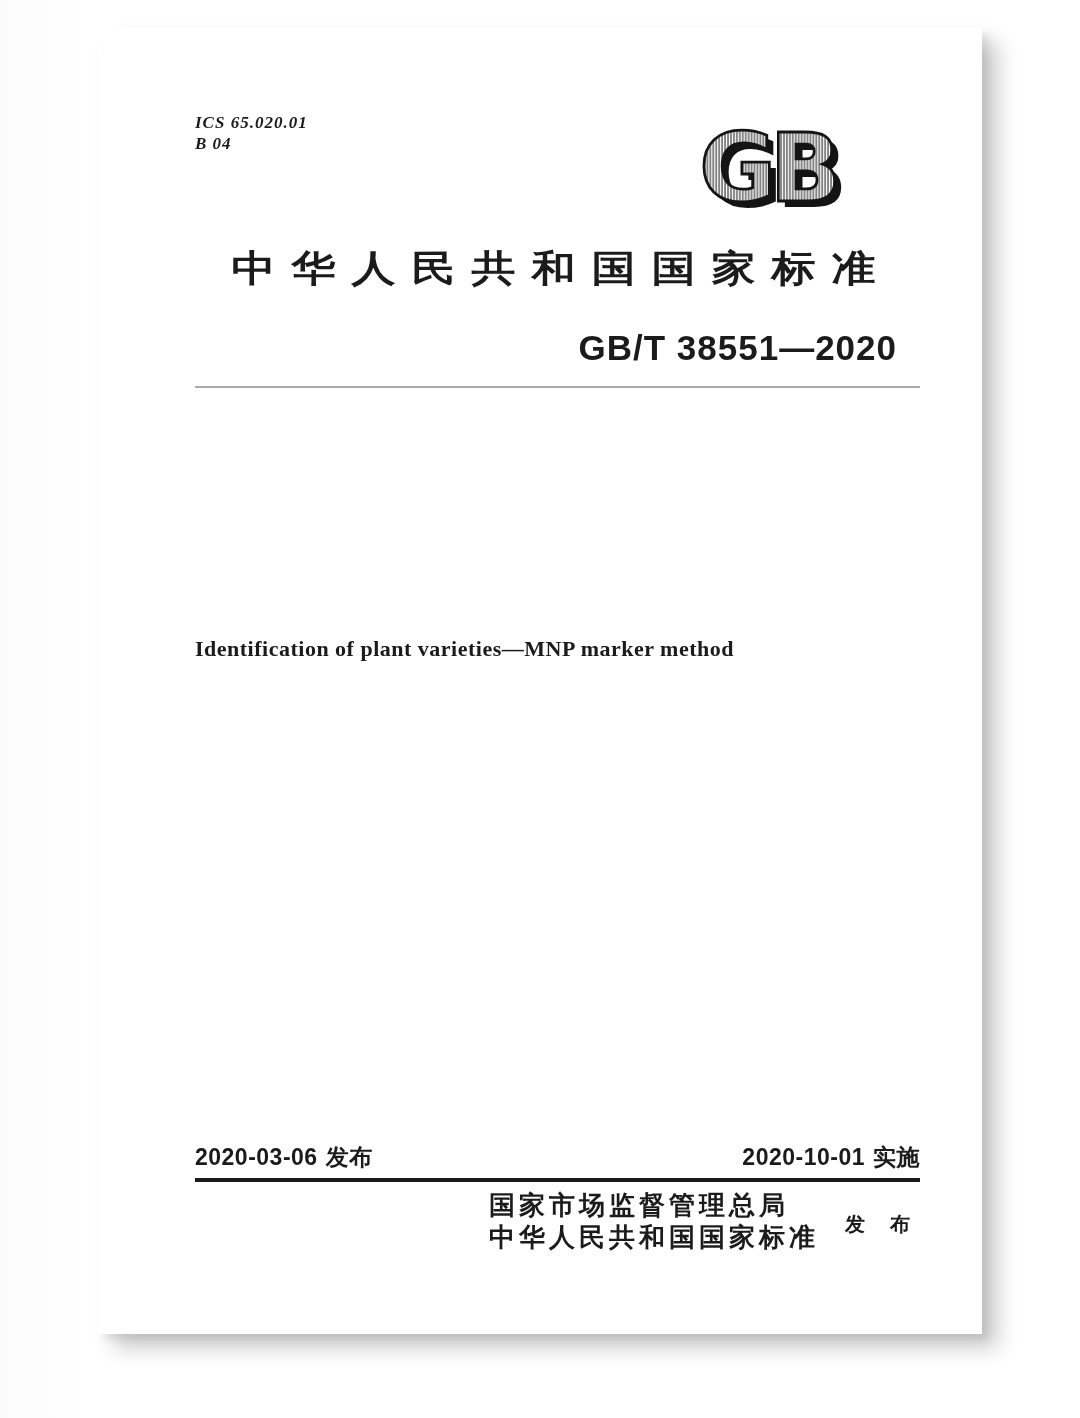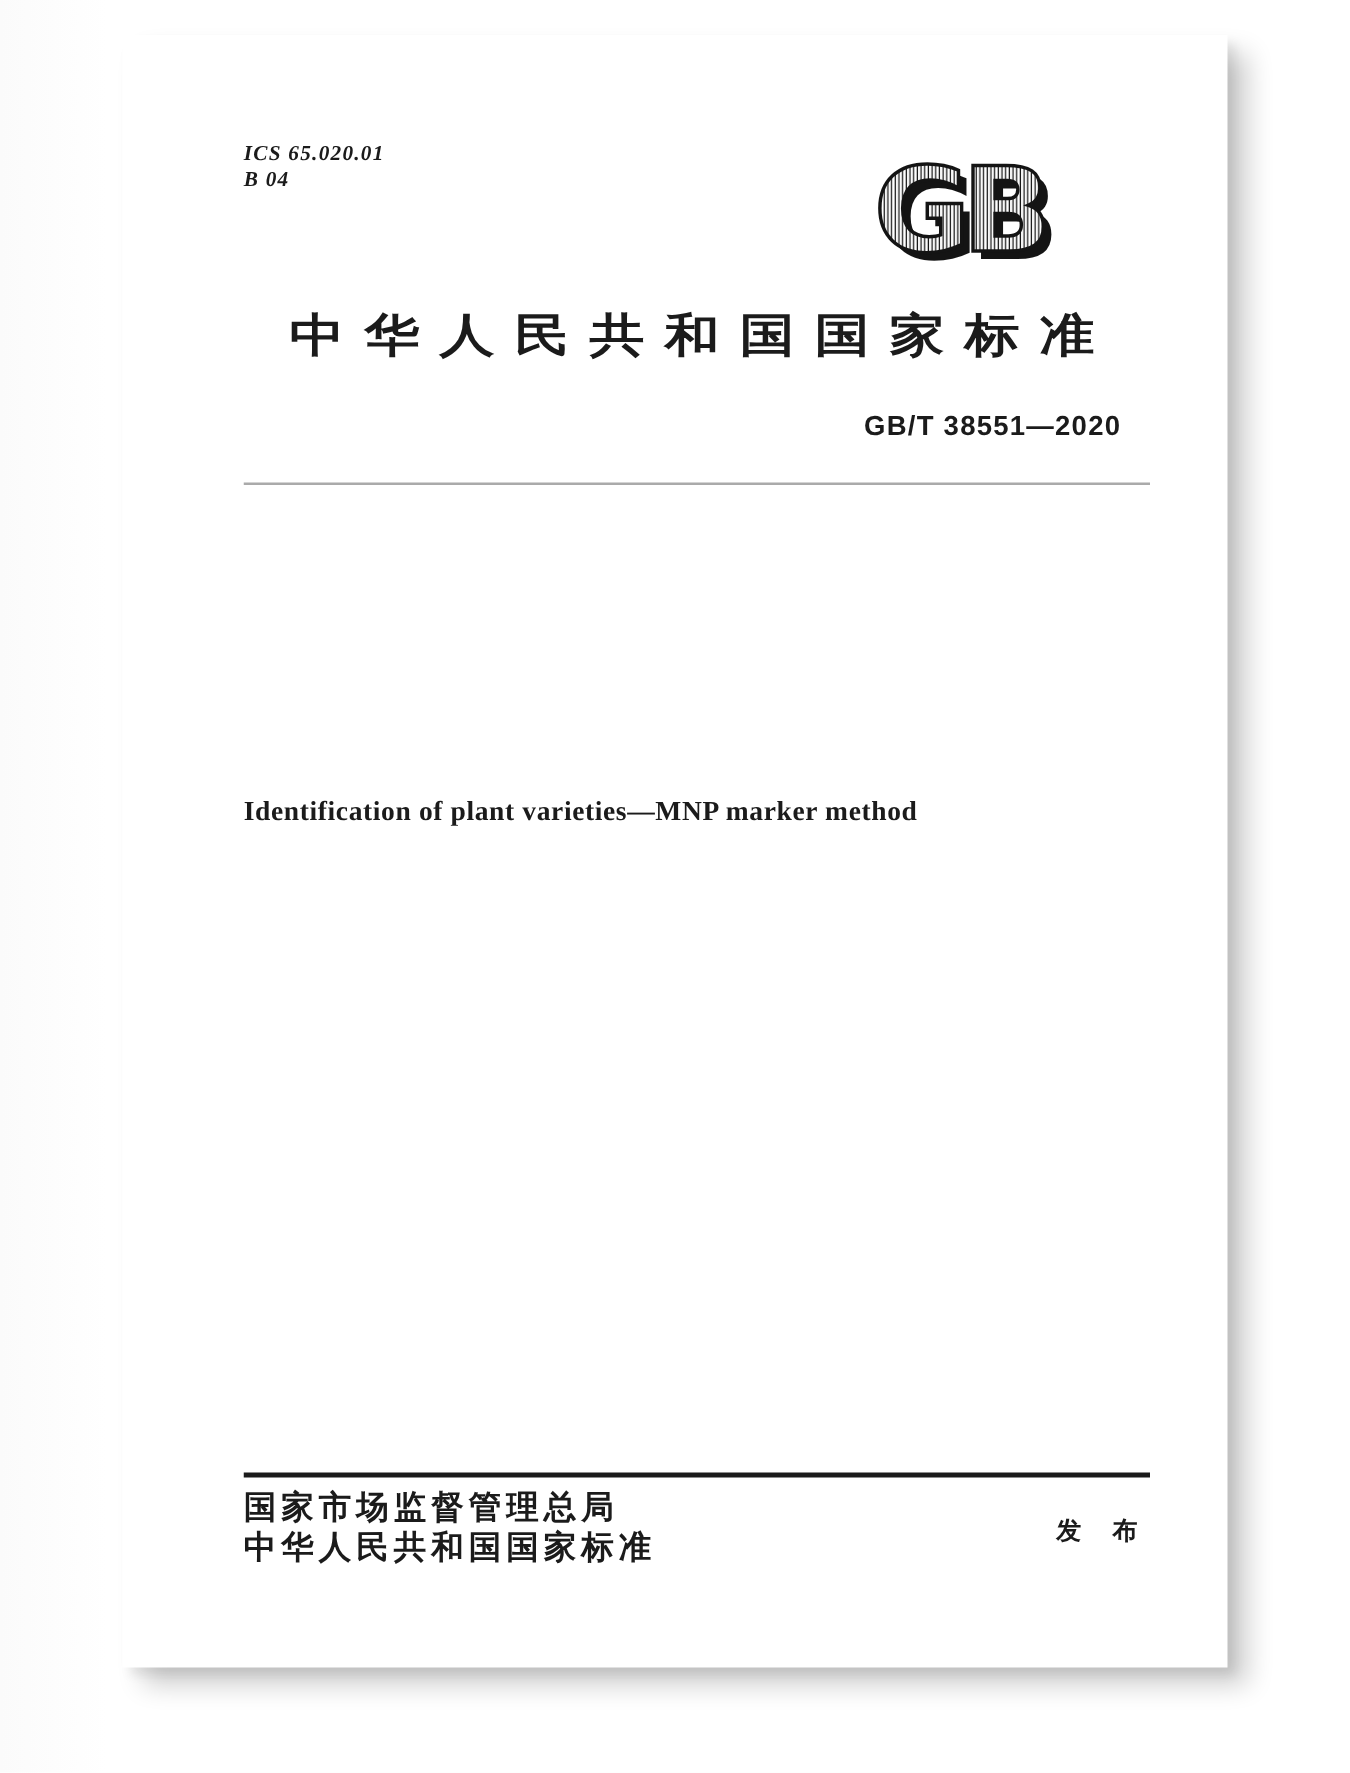--- a/index.html
+++ b/index.html
@@ -45,21 +45,21 @@
     text-align: center;
     font-family: "Liberation Serif", serif;
     font-weight: bold; font-size: 44px;
     letter-spacing: 16px; padding-left: 8px; box-sizing: border-box;
     transform: scaleY(0.84); transform-origin: top center;
     white-space: nowrap;
   }
   .std-num {
     position: absolute; right: 85px; top: 300px;
     font-family: "Liberation Sans", sans-serif;
-    font-weight: bold; font-size: 22px; letter-spacing: 1px; margin-left: 21px;
+    font-weight: bold; font-size: 35px; letter-spacing: 1px; margin-left: 21px;
   }
   .thin-rule {
     position: absolute; left: 97px; top: 358px; width: 725px; height: 2px;
     background: #aaaaaa;
   }
   
   .title-cn {
     position: absolute; left: 97px; top: 528px; width: 725px;
     text-align: center;
     font-family: "Liberation Serif", serif;
@@ -78,21 +78,21 @@
     font-family: "Liberation Sans", sans-serif;
     font-weight: bold; font-size: 23px; letter-spacing: 0.5px;
   }
   .date-label { margin-left: 8px; }
   .thick-rule {
     position: absolute; left: 97px; top: 1150px; width: 725px; height: 4px;
     background: #1b1b1b;
   }
   .issuers {
     position: absolute; left: 97px; top: 1162px; width: 725px;
-    display: flex; justify-content: space-between; align-items: center; gap: 26px;
+    display: flex; justify-content: flex-end; align-items: center; gap: 26px;
   }
   .issuer-lines {
     font-family: "Liberation Serif", serif;
     font-weight: bold; font-size: 26px; line-height: 32px;
     letter-spacing: 4px; text-align: justify; white-space: nowrap;
   }
   .publish {
     font-family: "Liberation Serif", serif;
     font-weight: bold; font-size: 20px; letter-spacing: 10px;
     white-space: nowrap; padding-top: 4px;
@@ -121,20 +121,28 @@
     </svg>
 
     <div class="std-name">中华人民共和国国家标准</div>
 
     <div class="std-num">GB/T 38551—2020</div>
 
     <div class="thin-rule"></div>
 
     <div class="title-en">Identification of plant varieties—MNP marker method</div>
 
+    <div class="dates-row">
+      <div>
+        <span>2020-03-06</span><span class="date-label">发布</span>
+      </div>
+      <div>
+        <span>2020-10-01</span><span class="date-label">实施</span>
+      </div>
+    </div>
 
     <div class="thick-rule"></div>
 
     <div class="issuers">
       <div class="issuer-lines">
         <div>国家市场监督管理总局</div>
         <div>中华人民共和国国家标准</div>
       </div>
       <div class="publish">发 布</div>
     </div>

